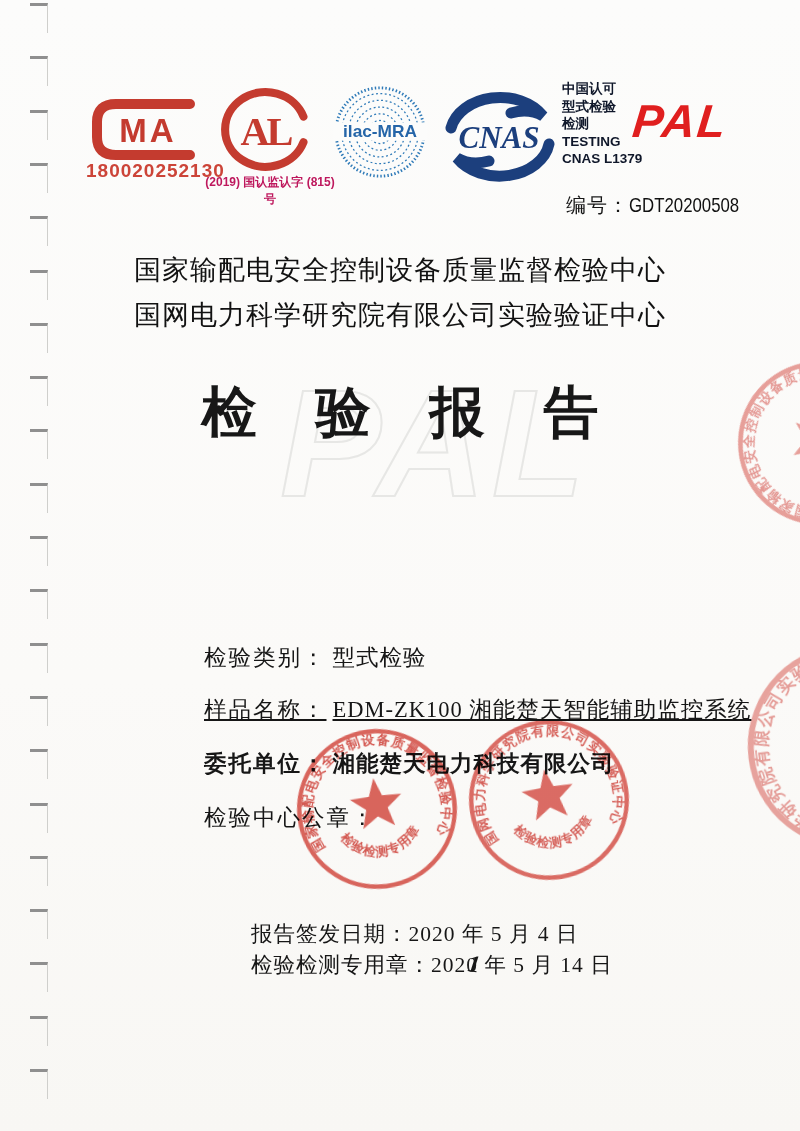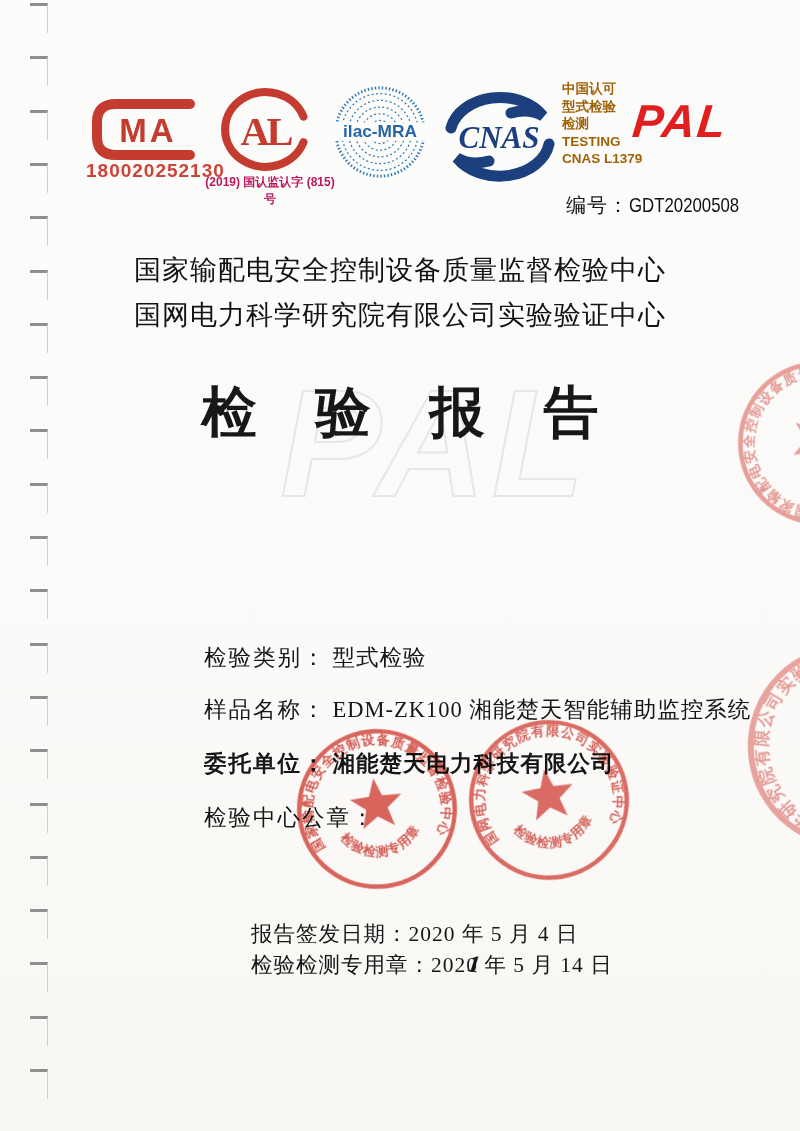--- a/index.html
+++ b/index.html
@@ -28,21 +28,21 @@
   .cal-caption{
     position:absolute;left:202px;top:174px;width:136px;text-align:center;
     font-family:"Liberation Sans",sans-serif;font-size:12px;font-weight:bold;
     color:#be185d;
   }
   .ilac{left:332px;top:84px;width:96px;height:97px;}
   .cnas{left:437px;top:86px;width:126px;height:103px;}
   .accred{
     position:absolute;left:562px;top:80px;width:90px;
     font-family:"Liberation Sans",sans-serif;font-size:13.5px;font-weight:bold;
-    color:#a16207;line-height:17.5px;
+    color:#0f172a;line-height:17.5px;
   }
   .pal-logo{
     position:absolute;left:633px;top:94px;
     font-family:"Liberation Sans",sans-serif;font-size:46px;font-weight:900;
     font-style:italic;color:#e01f1f;letter-spacing:2px;
     transform:skewX(-6deg);
   }
   .report-no{position:absolute;left:566px;top:192px;white-space:nowrap;}
   .report-no .lbl{font-size:20px;letter-spacing:1px;margin-top:36px;}
   .report-no .val{
@@ -65,21 +65,21 @@
     position:absolute;left:0;top:376px;width:800px;text-align:center;
     font-family:"Liberation Sans",sans-serif;
     font-size:55px;font-weight:700;color:#171717;
     letter-spacing:59px;padding-left:59px;box-sizing:border-box;
     white-space:nowrap;
   }
   
   .field{position:absolute;left:204px;white-space:nowrap;font-size:22.5px;}
   .field .flbl{letter-spacing:2px;}
   .field .fval{margin-left:6px;letter-spacing:1px;}
-  .f0{top:642px;} .f1{top:694px;} .f2{top:748px;font-weight:bold;} .f3{top:802px;}
+  .f0{top:642px;} .f1{top:694px;text-decoration:underline;} .f2{top:748px;font-weight:bold;} .f3{top:802px;}
   
   .date-row{position:absolute;left:251px;white-space:nowrap;font-size:21.5px;letter-spacing:1px;}
   .d0{top:919px;} .d1{top:950px;}
   .ovl{position:relative;display:inline-block;}
   .ovl .under{opacity:.95;}
   .ovl .over{
     position:absolute;left:2px;top:-2px;font-weight:bold;font-style:italic;
     transform:rotate(8deg);font-size:24px;
   }
   

